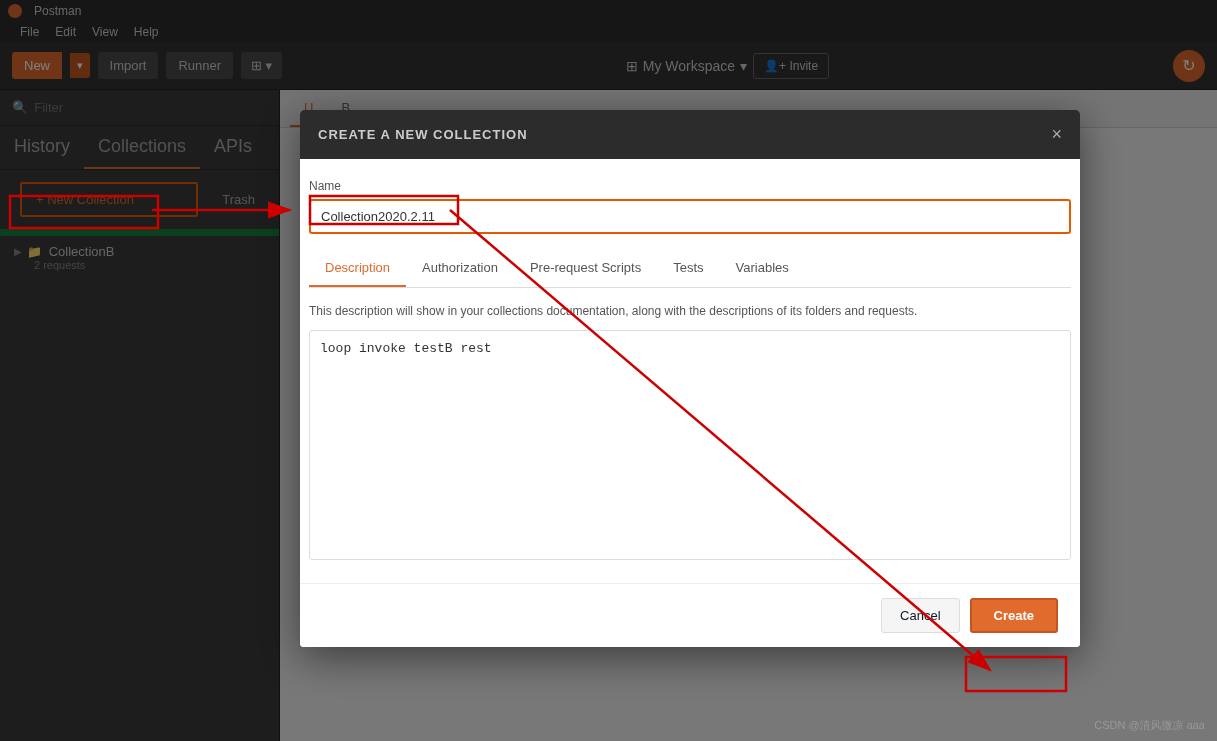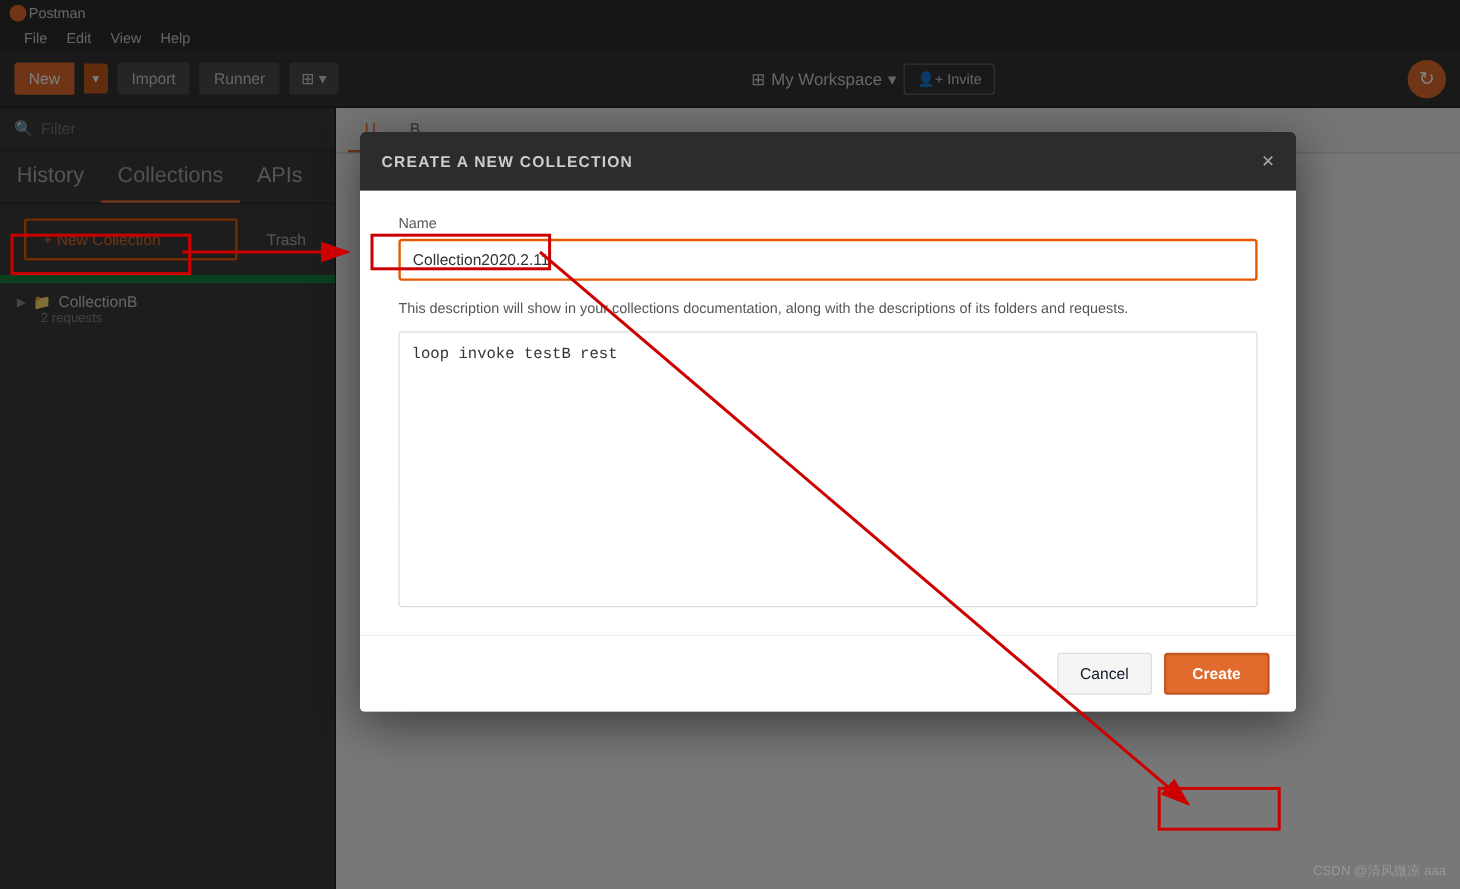--- a/index.html
+++ b/index.html
@@ -5,21 +5,21 @@
     * { box-sizing: border-box; margin: 0; padding: 0; }
     body { font-family: 'Segoe UI', Arial, sans-serif; font-size: 13px; background: #2c2c2c; color: #ccc; height: 741px; width: 1217px; overflow: hidden; }
 
     
     .titlebar {
       background: #2c2c2c;
       height: 22px;
       display: flex;
       align-items: center;
       padding: 0 8px;
-      gap: 2px;
+      gap: 12px;
     }
     .titlebar-logo {
       width: 14px; height: 14px;
       background: #e06b2d;
       border-radius: 50%;
     }
     .titlebar-title {
       color: #ccc;
       font-size: 12px;
     }
@@ -255,21 +255,21 @@
       letter-spacing: 1px;
     }
     .modal-close {
       background: transparent;
       border: none;
       color: #aaa;
       cursor: pointer;
       font-size: 18px;
     }
     .modal-body {
-      padding: 20px 32px;
+      padding: 20px 9px;
       background: #fff;
     }
     .field-label {
       color: #555;
       font-size: 12px;
       margin-bottom: 6px;
     }
     .name-input {
       width: 100%;
       border: 2px solid #e55a00;
@@ -483,20 +483,27 @@
 
 <div class="modal">
   <div class="modal-header">
     <span>CREATE A NEW COLLECTION</span>
     <button class="modal-close">×</button>
   </div>
   <div class="modal-body">
     <div class="field-label">Name</div>
     <input class="name-input" type="text" value="Collection2020.2.11" style="">
 
+    <div class="modal-tabs">
+      <div class="modal-tab active">Description</div>
+      <div class="modal-tab">Authorization</div>
+      <div class="modal-tab">Pre-request Scripts</div>
+      <div class="modal-tab">Tests</div>
+      <div class="modal-tab">Variables</div>
+    </div>
 
     <p class="description-hint">This description will show in your collections documentation, along with the descriptions of its folders and requests.</p>
 
     <textarea class="description-textarea" style="">loop invoke testB rest</textarea>
 
   </div>
   <div class="modal-footer">
     <button class="btn-cancel">Cancel</button>
     <button class="btn-create">Create</button>
   </div>

